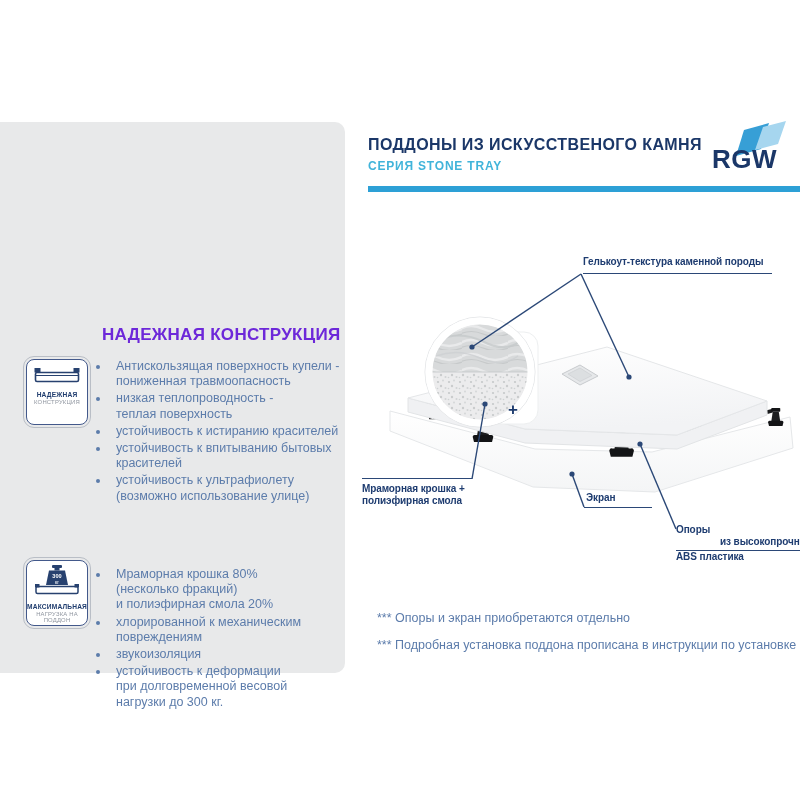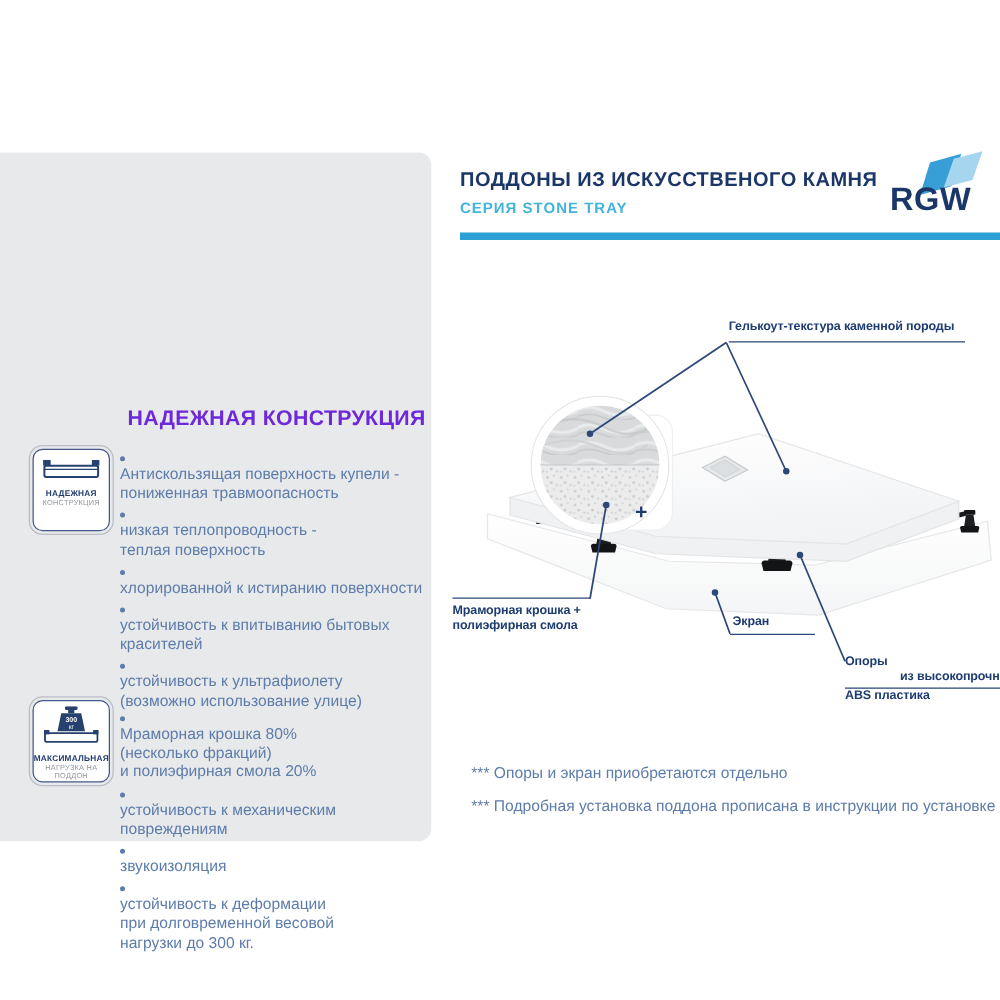--- a/index.html
+++ b/index.html
@@ -6,21 +6,21 @@
   .page{position:relative;width:800px;height:800px;background:#ffffff;overflow:hidden;
         font-family:"Liberation Sans",sans-serif;}
   
   .panel{position:absolute;left:0;top:122px;width:345px;height:551px;background:#e8e9ea;
          border-radius:0 10px 10px 0;}
   .panel-heading{position:absolute;left:102px;top:203px;font-size:17px;font-weight:bold;
          color:#6d28d9;letter-spacing:.3px;white-space:nowrap;}
   .bullet-list{position:absolute;left:96px;width:256px;}
   .list-1{top:237px;}
   .list-2{top:445px;}
-  .li{display:flex;gap:3px;margin-bottom:2px;flex-direction:column;}
+  .li{display:flex;gap:16px;margin-bottom:2px;}
   .dot{width:4px;height:4px;border-radius:50%;background:#5c7cab;margin-top:6px;flex:none;}
   .tx{font-size:12.5px;line-height:15.2px;color:#5c7cab;white-space:pre-line;}
   
   .icon-box{position:absolute;left:26px;width:60px;height:64px;background:#fff;
             border:1.3px solid #43598b;border-radius:8px;text-align:center;}
   .icon-box::after{content:'';position:absolute;inset:-4px;border:1.2px solid #b9bec6;border-radius:11px;}
   .box-1{top:237px;}
   .box-2{top:438px;}
   .icon-glyph{margin-top:7px;}
   .cap1{font-size:6.6px;font-weight:bold;color:#1f3c6e;letter-spacing:.2px;margin-top:3px;}
@@ -64,21 +64,21 @@
           <span class="tx">Антискользящая поверхность купели -
 пониженная травмоопасность</span>
         </div>
         <div class="li">
           <span class="dot"></span>
           <span class="tx">низкая теплопроводность -
 теплая поверхность</span>
         </div>
         <div class="li">
           <span class="dot"></span>
-          <span class="tx">хлорированной к истиранию поверхности</span>
+          <span class="tx">устойчивость к истиранию красителей</span>
         </div>
         <div class="li">
           <span class="dot"></span>
           <span class="tx">устойчивость к впитыванию бытовых
 красителей</span>
         </div>
         <div class="li">
           <span class="dot"></span>
           <span class="tx">устойчивость к ультрафиолету
 (возможно использование улице)</span>
@@ -86,21 +86,21 @@
       </div>
     <div class="bullet-list list-2">
         <div class="li">
           <span class="dot"></span>
           <span class="tx">Мраморная крошка 80%
 (несколько фракций)
 и полиэфирная смола 20%</span>
         </div>
         <div class="li">
           <span class="dot"></span>
-          <span class="tx">устойчивость к механическим
+          <span class="tx">хлорированной к механическим
 повреждениям</span>
         </div>
         <div class="li">
           <span class="dot"></span>
           <span class="tx">звукоизоляция</span>
         </div>
         <div class="li">
           <span class="dot"></span>
           <span class="tx">устойчивость к деформации
 при долговременной весовой

